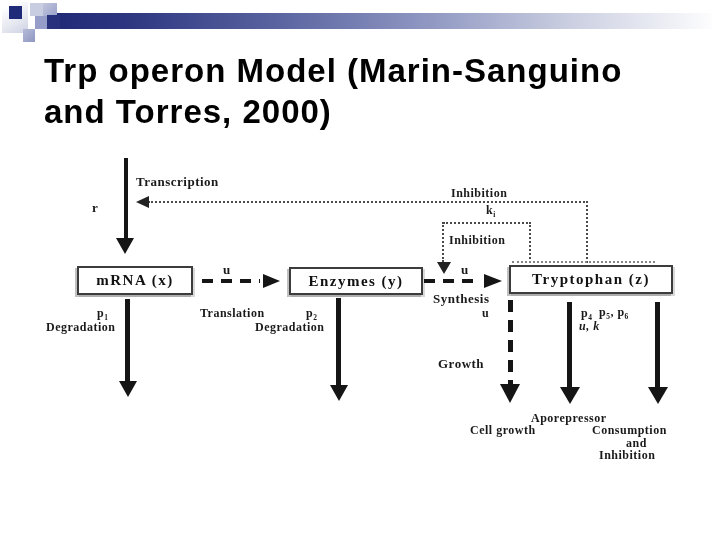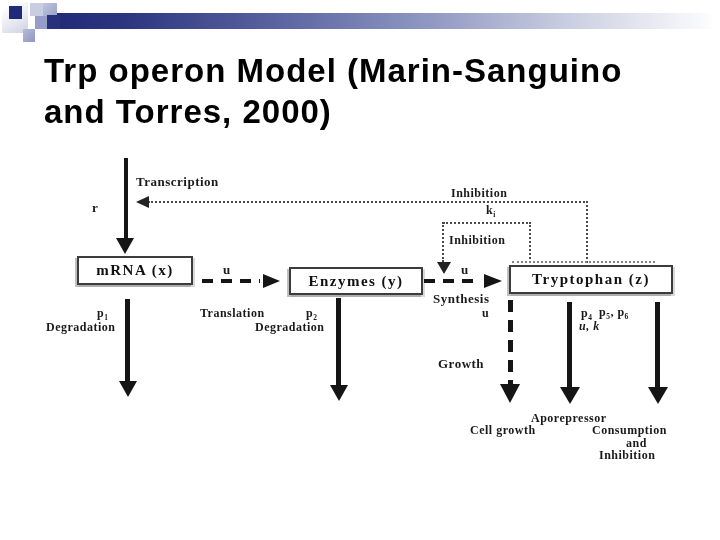--- a/index.html
+++ b/index.html
@@ -64,21 +64,21 @@
   <div class="dlbl sm" style="left:451px;top:186px;">Inhibition</div>
   <div class="dlbl sm" style="left:486px;top:203px;">k<sub>i</sub></div>
 
   <div class="doth" style="left:443px;top:222px;width:88px;"></div>
   <div class="dotv" style="left:442px;top:222px;height:40px;"></div>
   <div class="dotv" style="left:529px;top:222px;height:37px;"></div>
   <div class="tri" style="left:437px;top:262px;border-left:7px solid transparent;border-right:7px solid transparent;border-top:12px solid #222;"></div>
   <div class="dlbl sm" style="left:449px;top:233px;">Inhibition</div>
   <div class="doth" style="left:512px;top:261px;width:143px;border-top-color:#858585;"></div>
 
-  <div class="box" style="left:77px;top:256px;width:112px;height:25px;">
+  <div class="box" style="left:77px;top:266px;width:112px;height:25px;">
     <span>mRNA (x)</span>
   </div>
   <div class="box" style="left:289px;top:267px;width:130px;height:24px;">
     <span>Enzymes (y)</span>
   </div>
   <div class="box" style="left:509px;top:265px;width:160px;height:25px;">
     <span>Tryptophan (z)</span>
   </div>
 
   <div class="dashh" style="left:202px;top:279px;width:58px;"></div>

